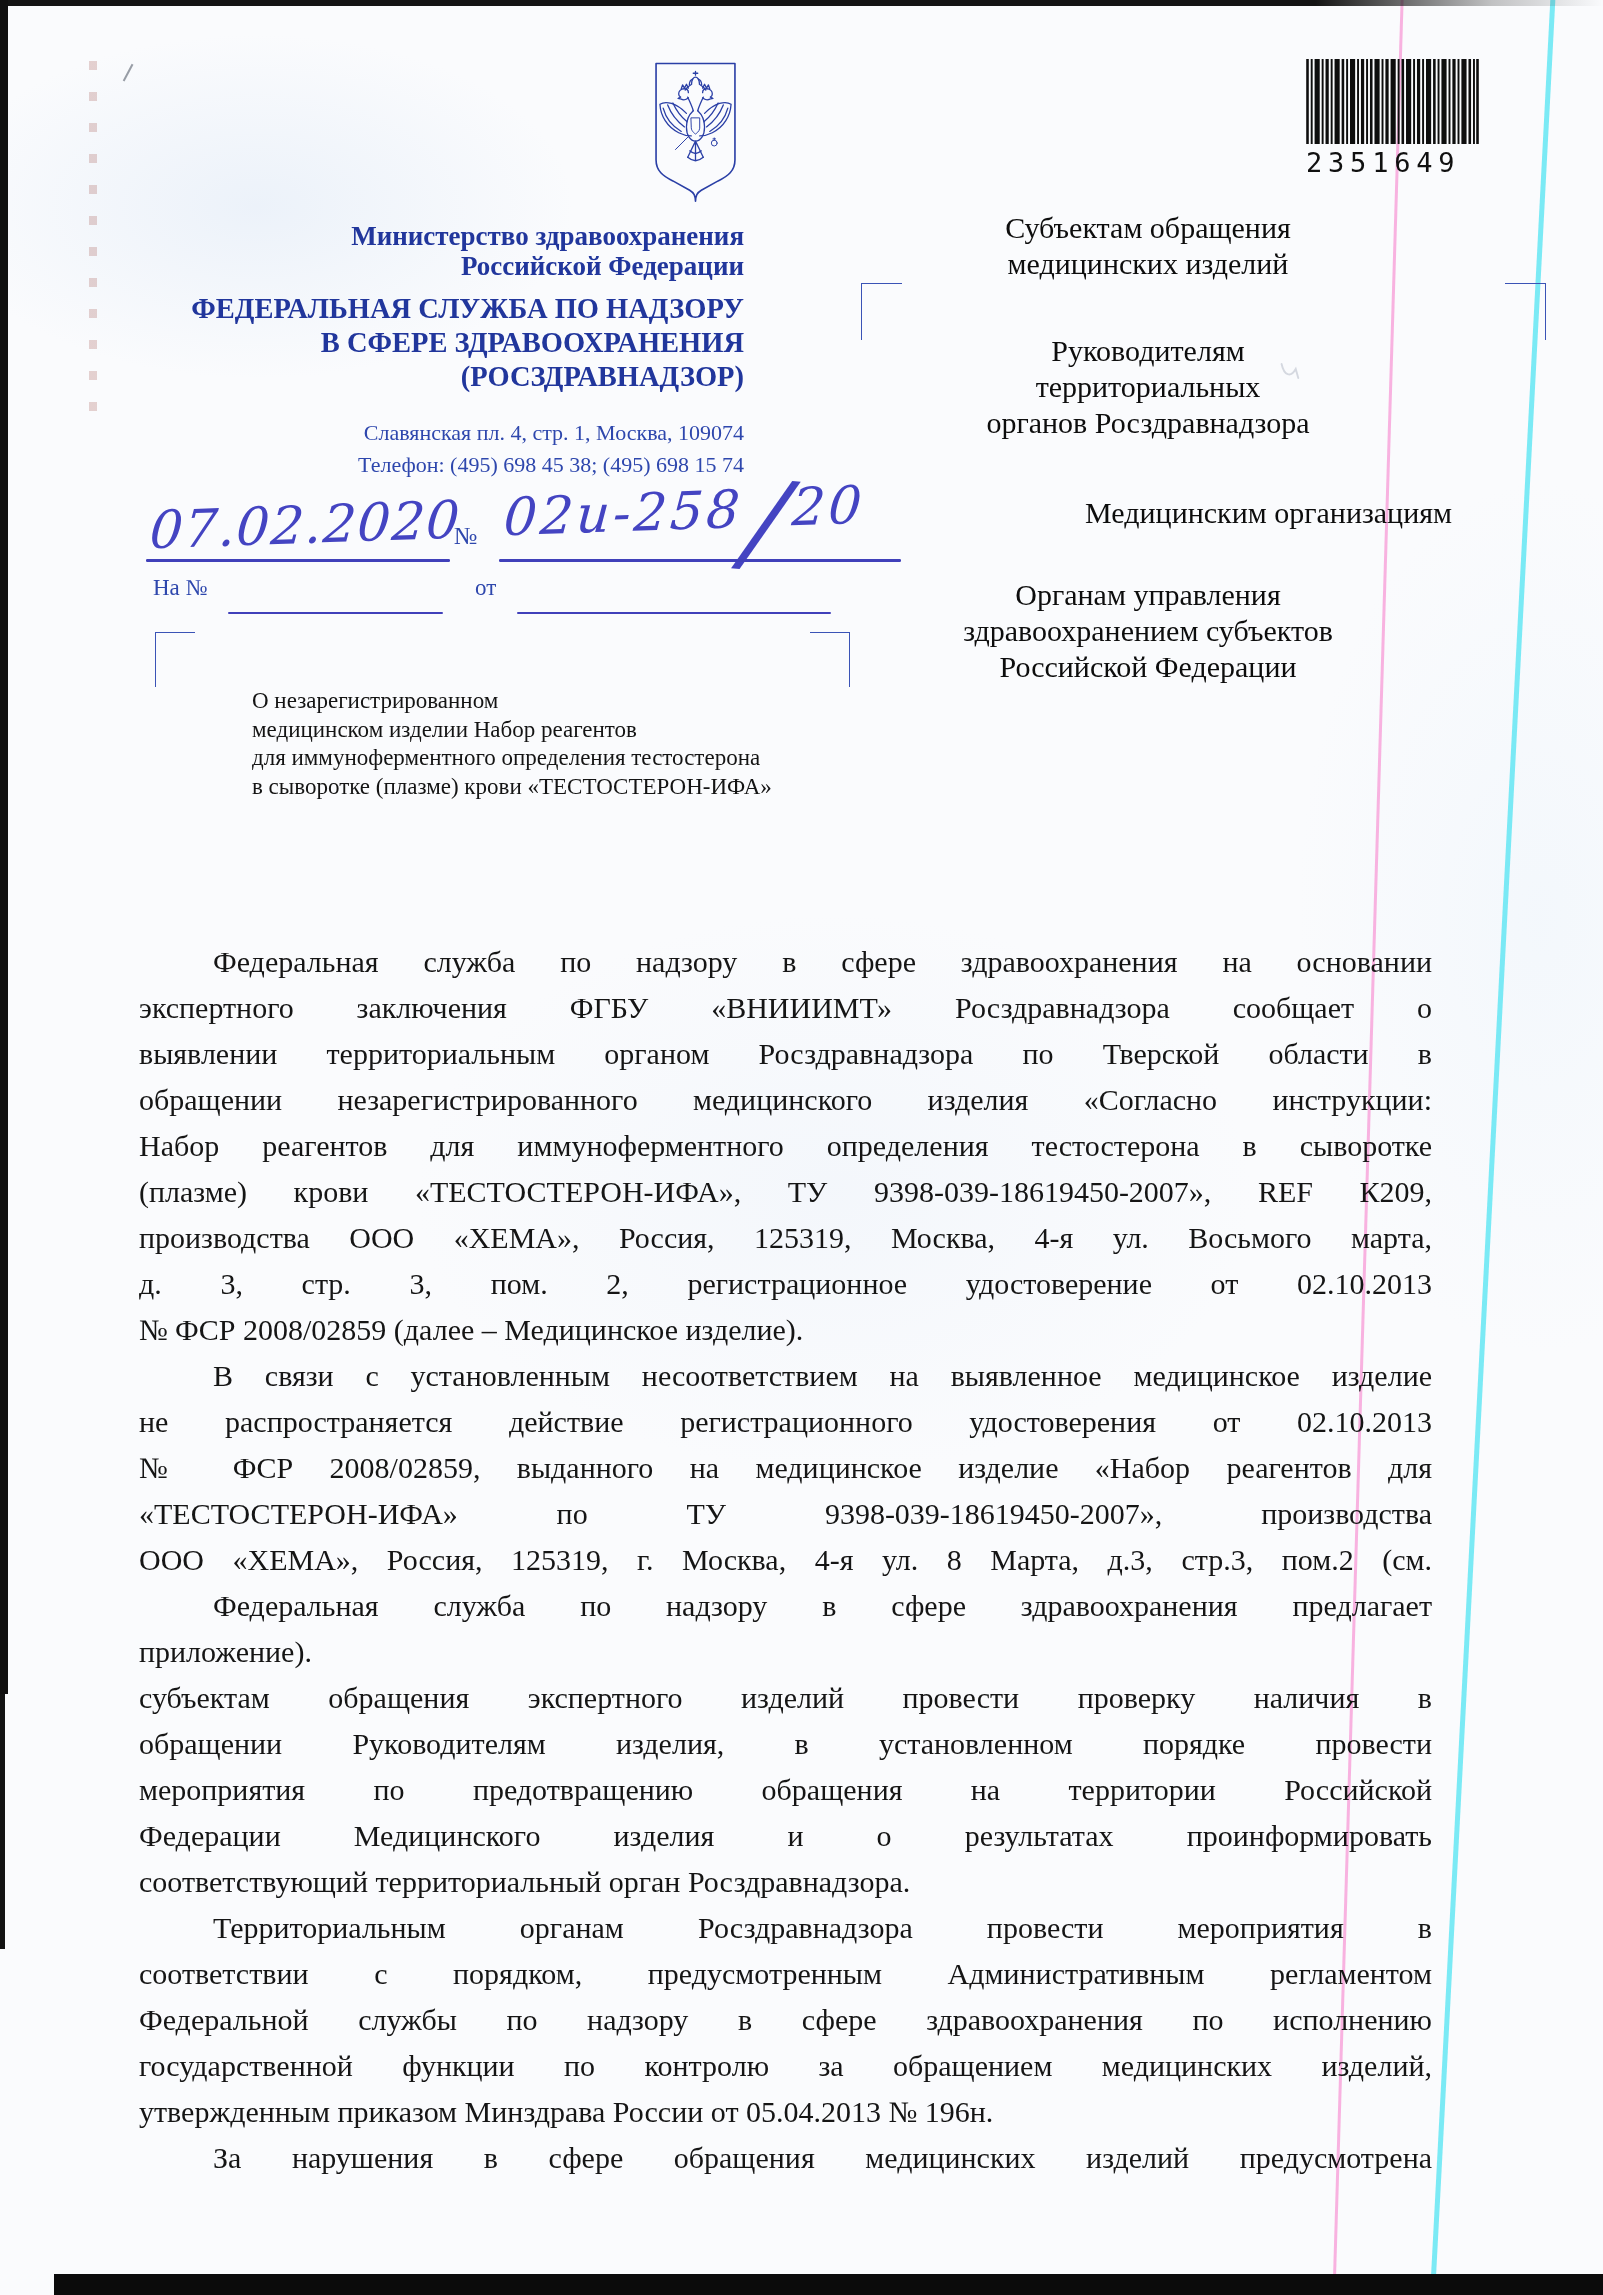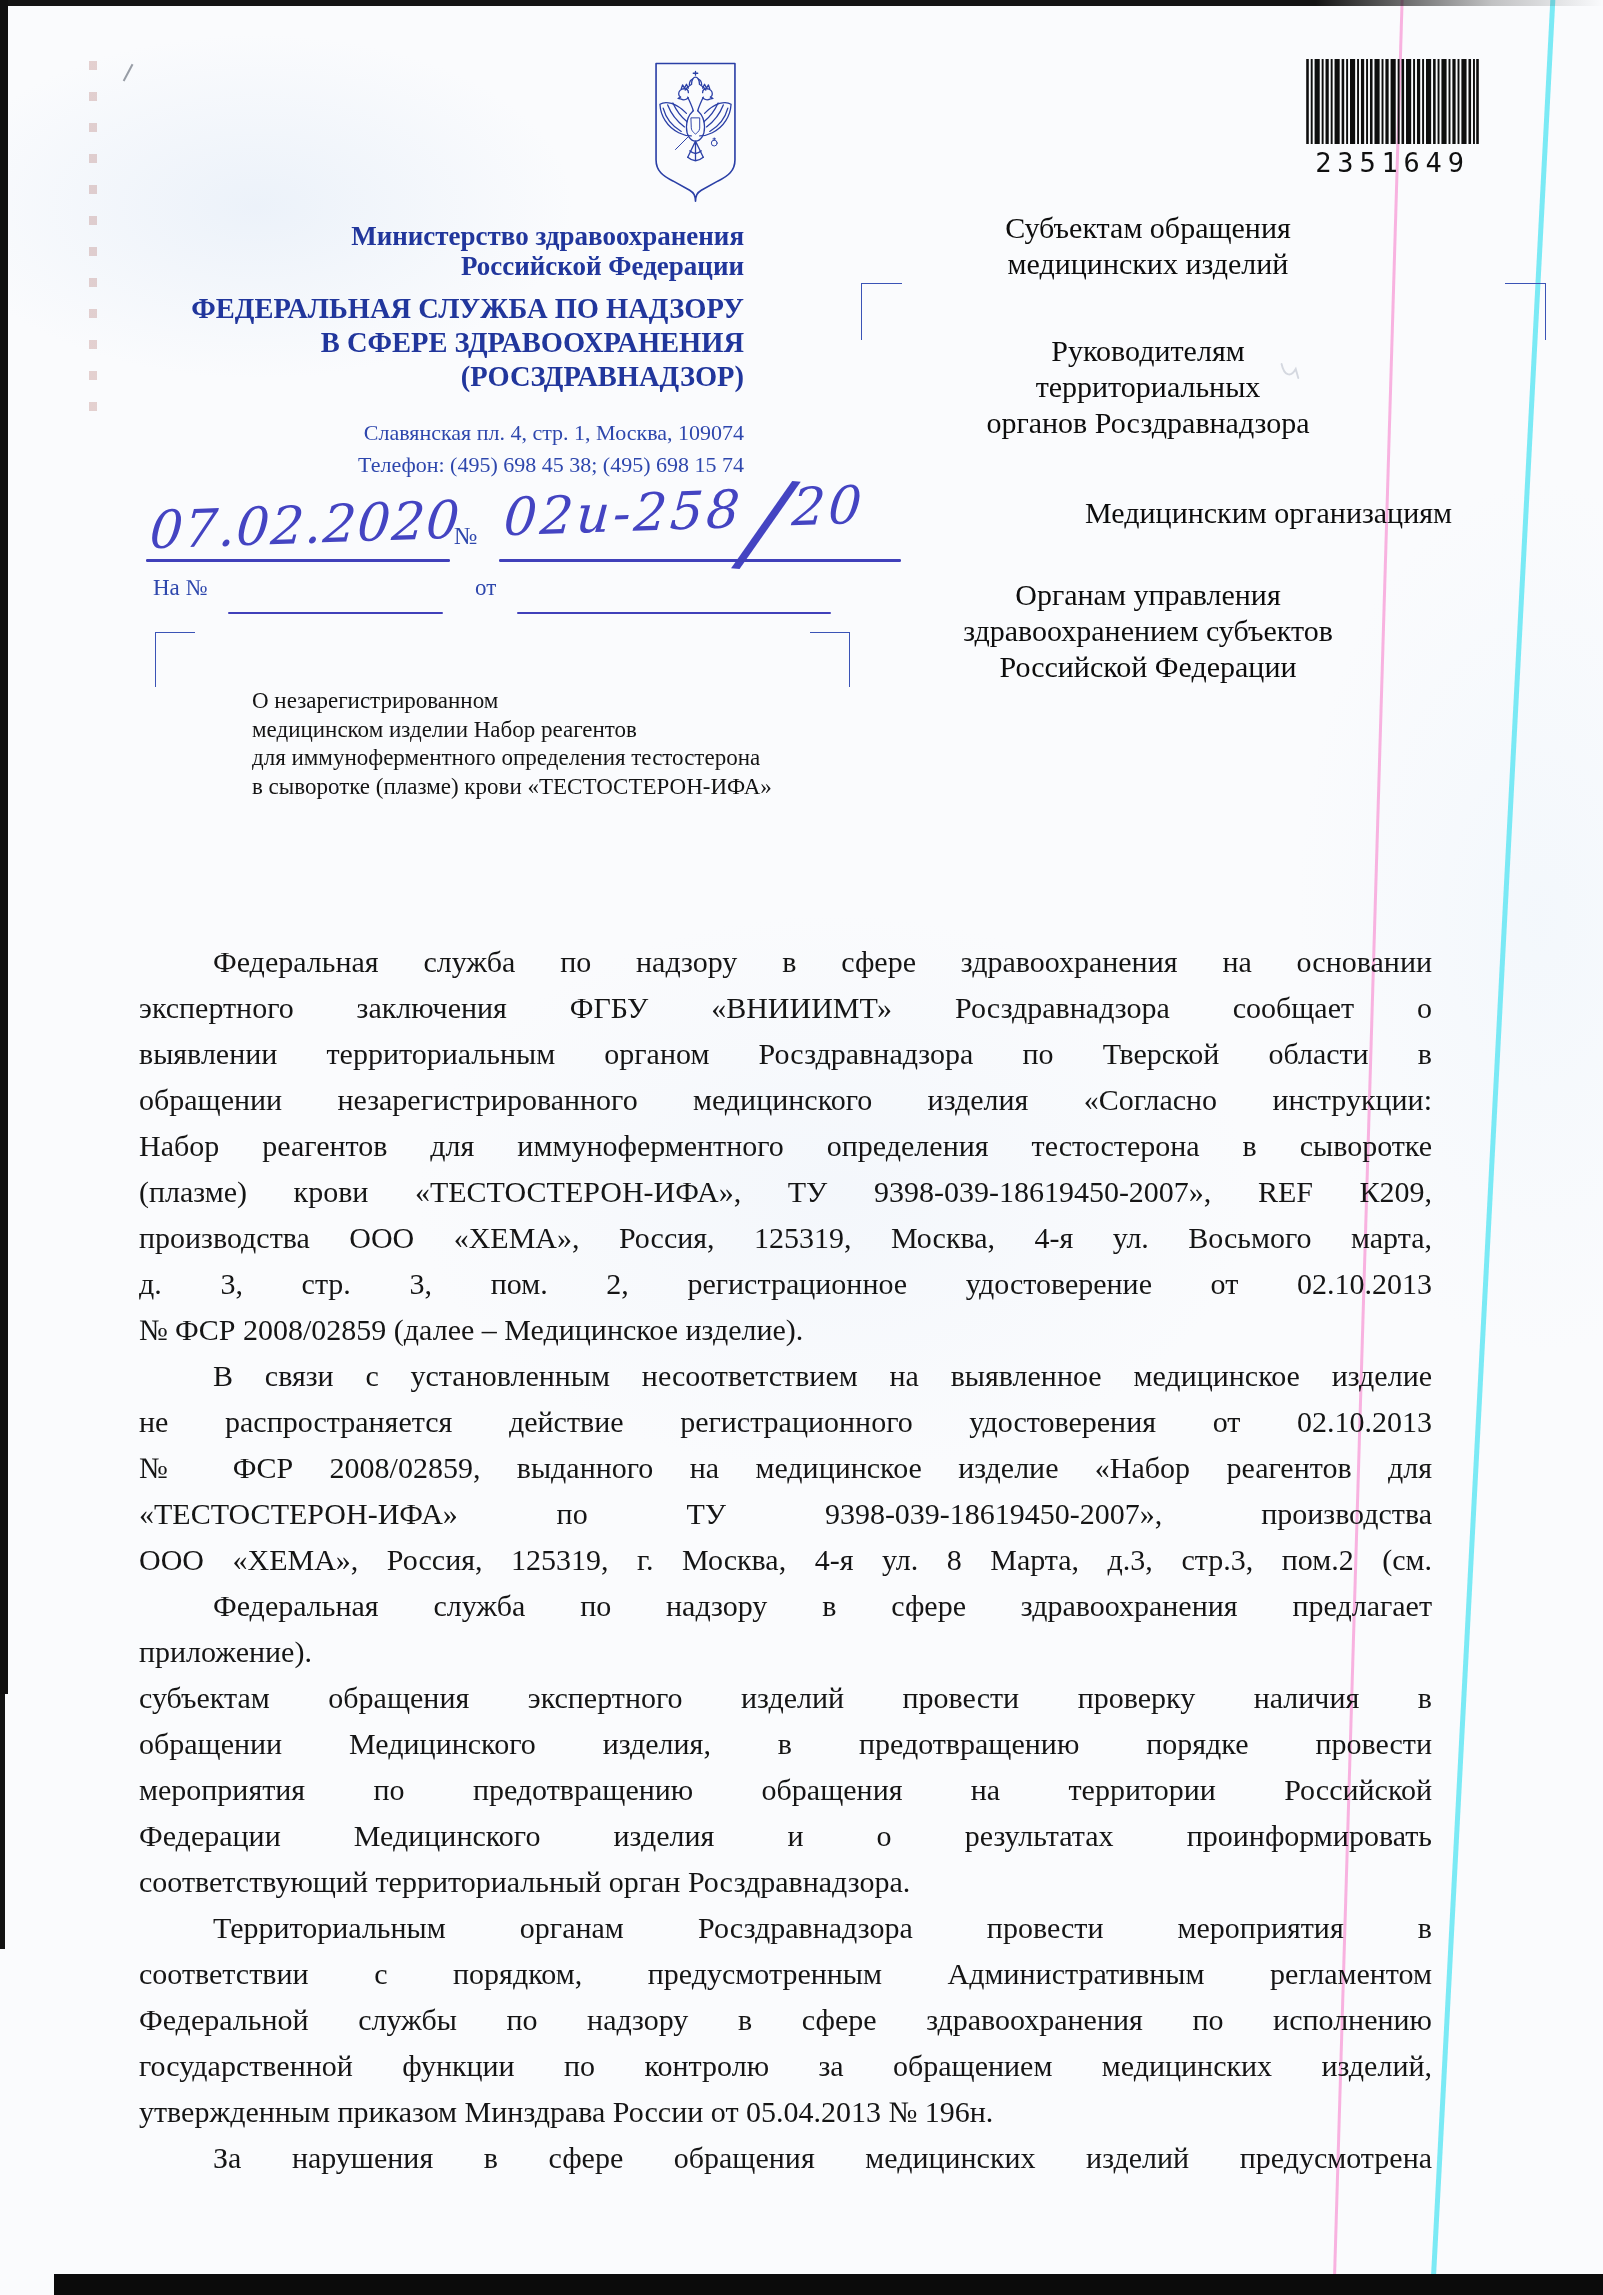--- a/index.html
+++ b/index.html
@@ -22,21 +22,21 @@
     background:rgba(247,157,215,.78);transform:rotate(1.7deg);transform-origin:top left;}
   .line-cyan{position:absolute;left:1551px;top:-13px;width:5.2px;height:2380px;
     background:rgba(100,230,243,.85);transform:rotate(3deg);transform-origin:top left;}
   .noise-left{position:absolute;left:89px;top:61px;width:7.8px;height:362px;opacity:.45;
     background:repeating-linear-gradient(180deg, rgba(140,40,30,.45) 0 9px, transparent 9px 31px);}
   .stray-slash{position:absolute;left:127px;top:63px;width:1.9px;height:19.4px;background:#777d88;
     transform:rotate(28deg);opacity:.75;}
   .pencil-mark{position:absolute;left:1279px;top:360px;opacity:.55;}
 
   
-  .barcode{position:absolute;left:1306px;top:59px;width:173px;text-align:center;}
+  .barcode{position:absolute;left:1306px;top:59px;width:173px;}
   .barcode-num{font-family:"DejaVu Sans Mono","Liberation Mono",monospace;
     font-size:27px;letter-spacing:5.8px;color:#101010;margin-top:1.3px;white-space:nowrap;}
 
   
   .letterhead{position:absolute;left:91px;top:59px;width:653px;text-align:right;color:#24399e;}
   .emblem{display:inline-block;}
   .ministry{font-weight:bold;font-size:27px;line-height:30px;margin-top:8.4px;color:#21369c;}
   .service{font-weight:bold;font-size:28.5px;line-height:34px;margin-top:10.3px;color:#21369c;}
   .org-address{font-size:22px;line-height:32px;margin-top:23px;color:#2e47ad;}
 
@@ -237,21 +237,21 @@
 
     <div class="ln first">В связи с установленным несоответствием на выявленное медицинское изделие</div>
     <div class="ln">не распространяется действие регистрационного удостоверения от 02.10.2013</div>
     <div class="ln">№ ФСР 2008/02859, выданного на медицинское изделие «Набор реагентов для</div>
     <div class="ln">«ТЕСТОСТЕРОН-ИФА» по ТУ 9398-039-18619450-2007», производства</div>
     <div class="ln">ООО «ХЕМА», Россия, 125319, г. Москва, 4-я ул. 8 Марта, д.3, стр.3, пом.2 (см.</div>
     <div class="ln first">Федеральная служба по надзору в сфере здравоохранения предлагает</div>
 
     <div class="ln last">приложение).</div>
     <div class="ln">субъектам обращения экспертного изделий провести проверку наличия в</div>
-    <div class="ln">обращении Медицинского изделия, в предотвращению порядке провести</div>
+    <div class="ln">обращении Руководителям изделия, в установленном порядке провести</div>
     <div class="ln">мероприятия по предотвращению обращения на территории Российской</div>
     <div class="ln">Федерации Медицинского изделия и о результатах проинформировать</div>
     <div class="ln last">соответствующий территориальный орган Росздравнадзора.</div>
 
     <div class="ln first">Территориальным органам Росздравнадзора провести мероприятия в</div>
     <div class="ln">соответствии с порядком, предусмотренным Административным регламентом</div>
     <div class="ln">Федеральной службы по надзору в сфере здравоохранения по исполнению</div>
     <div class="ln">государственной функции по контролю за обращением медицинских изделий,</div>
     <div class="ln last">утвержденным приказом Минздрава России от 05.04.2013 № 196н.</div>
 

